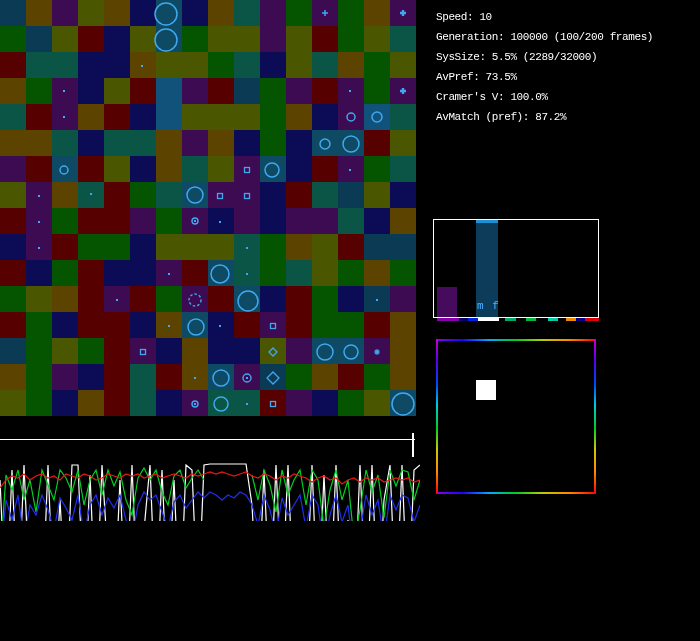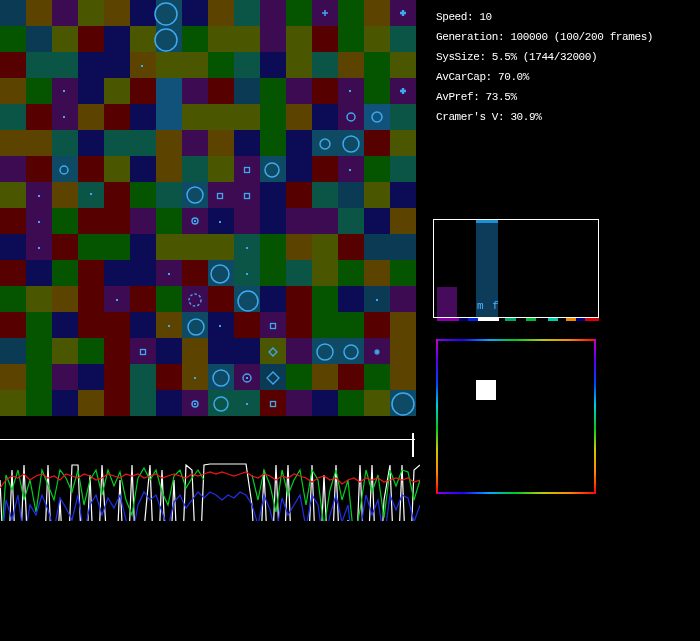--- a/index.html
+++ b/index.html
@@ -345,24 +345,24 @@
       <path d="M 273 372 L 279 378 L 273 384 L 267 378 Z" stroke="#3fa8f0" stroke-width="1.3" fill="none"></path>
       <circle cx="221" cy="404" r="7" stroke="#3fa8f0" stroke-width="1.5" fill="none"></circle>
       <rect x="246" y="403" width="2" height="2" fill="#3fa8f0"></rect>
       <rect x="270.5" y="401.5" width="5" height="5" stroke="#3fa8f0" stroke-width="1.3" fill="none"></rect>
       <circle cx="403" cy="404" r="11" stroke="#3fa8f0" stroke-width="1.5" fill="none"></circle>
     </svg>
 
   <div class="stats">
     <div class="stat-line">Speed: 10</div>
     <div class="stat-line">Generation: 100000 (100/200 frames)</div>
-    <div class="stat-line">SysSize: 5.5% (1744/32000)</div>
-    <div class="stat-line">AvCarCap: 70.0%</div>
+    <div class="stat-line">SysSize: 5.5% (2289/32000)</div>
     <div class="stat-line">AvPref: 73.5%</div>
-    <div class="stat-line">Cramer's V: 30.9%</div>
+    <div class="stat-line">Cramer's V: 100.0%</div>
+    <div class="stat-line">AvMatch (pref): 87.2%</div>
   </div>
 
   <div class="hist" id="histbox" style="border-color: rgb(255, 255, 255);">
       <div class="bar" style="left: 3px; top: 67px; width: 20px; height: 30px; background: rgb(71, 11, 94);"></div>
       <div class="bar" style="left: 42px; top: 0px; width: 22px; height: 97px; background: rgb(13, 60, 90);"></div>
       <div class="bar" style="left: 42px; top: 0px; width: 22px; height: 3px; background: rgb(30, 144, 213);"></div>
     </div>
   <div class="hist-label" style="color: rgb(77, 178, 255);">m f</div>
   <div class="hist-strip" id="histstrip">
       <div class="seg" style="left: 0px; width: 4px; background: rgb(0, 0, 0);"></div>

